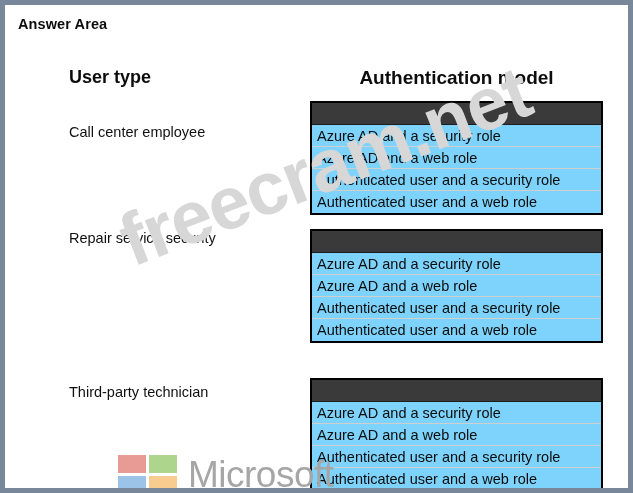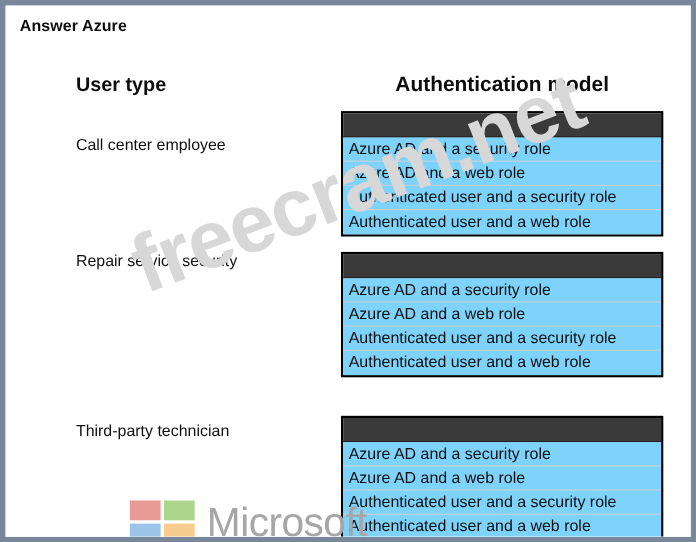--- a/index.html
+++ b/index.html
@@ -143,21 +143,21 @@
     letter-spacing: -0.5px;
     line-height: 1;
   }
 </style>
 </head>
 <body>
 
 <div id="page" style="border-color: rgb(120, 136, 154);">
   <div id="canvas">
 
-    <div id="answer-area-title">Answer Azure</div>
+    <div id="answer-area-title">Answer Area</div>
 
     <div id="col-header-usertype">User type</div>
 
     <div id="col-header-authmodel">Authentication model</div>
 
     <div id="rows-container">
         <div class="user-row-label" style="top: 99px; margin-top: 20px;">Call center employee</div>
         <div class="dropdown" style="top: 96px;">
           <div class="dropdown-selected"></div>
           <div class="dropdown-option">Azure AD and a security role</div>

